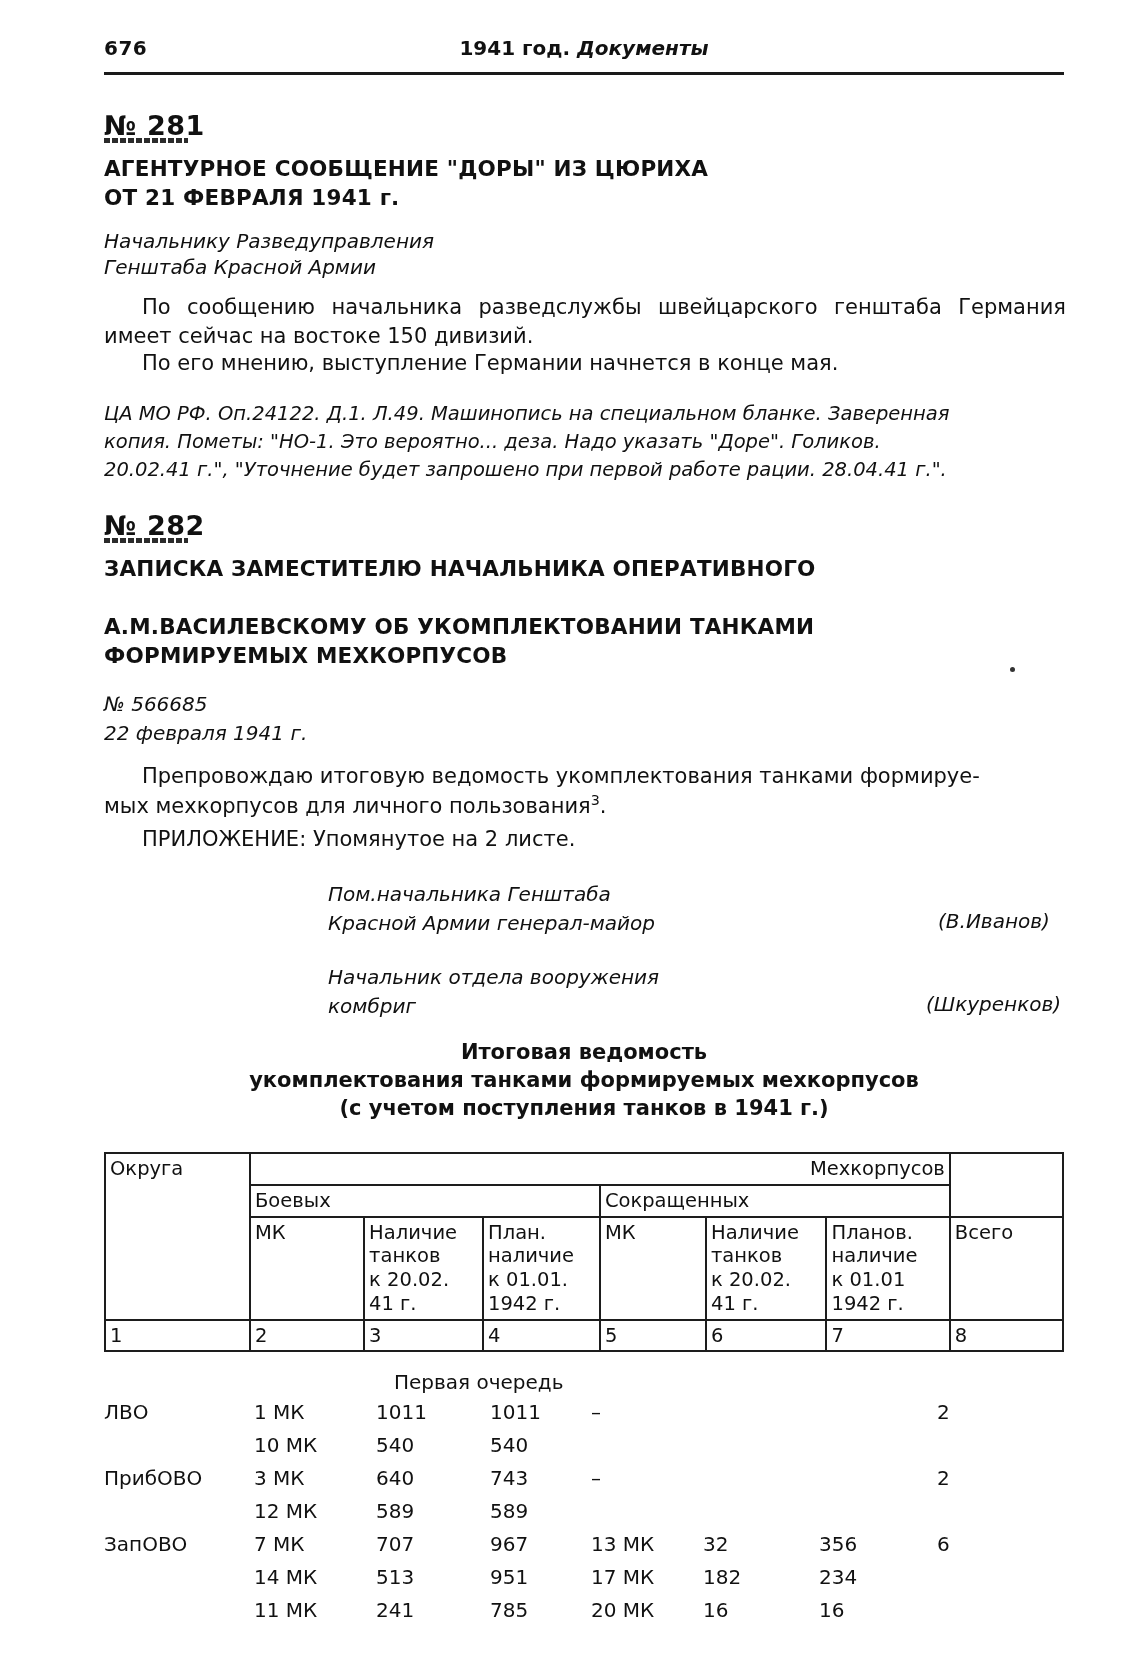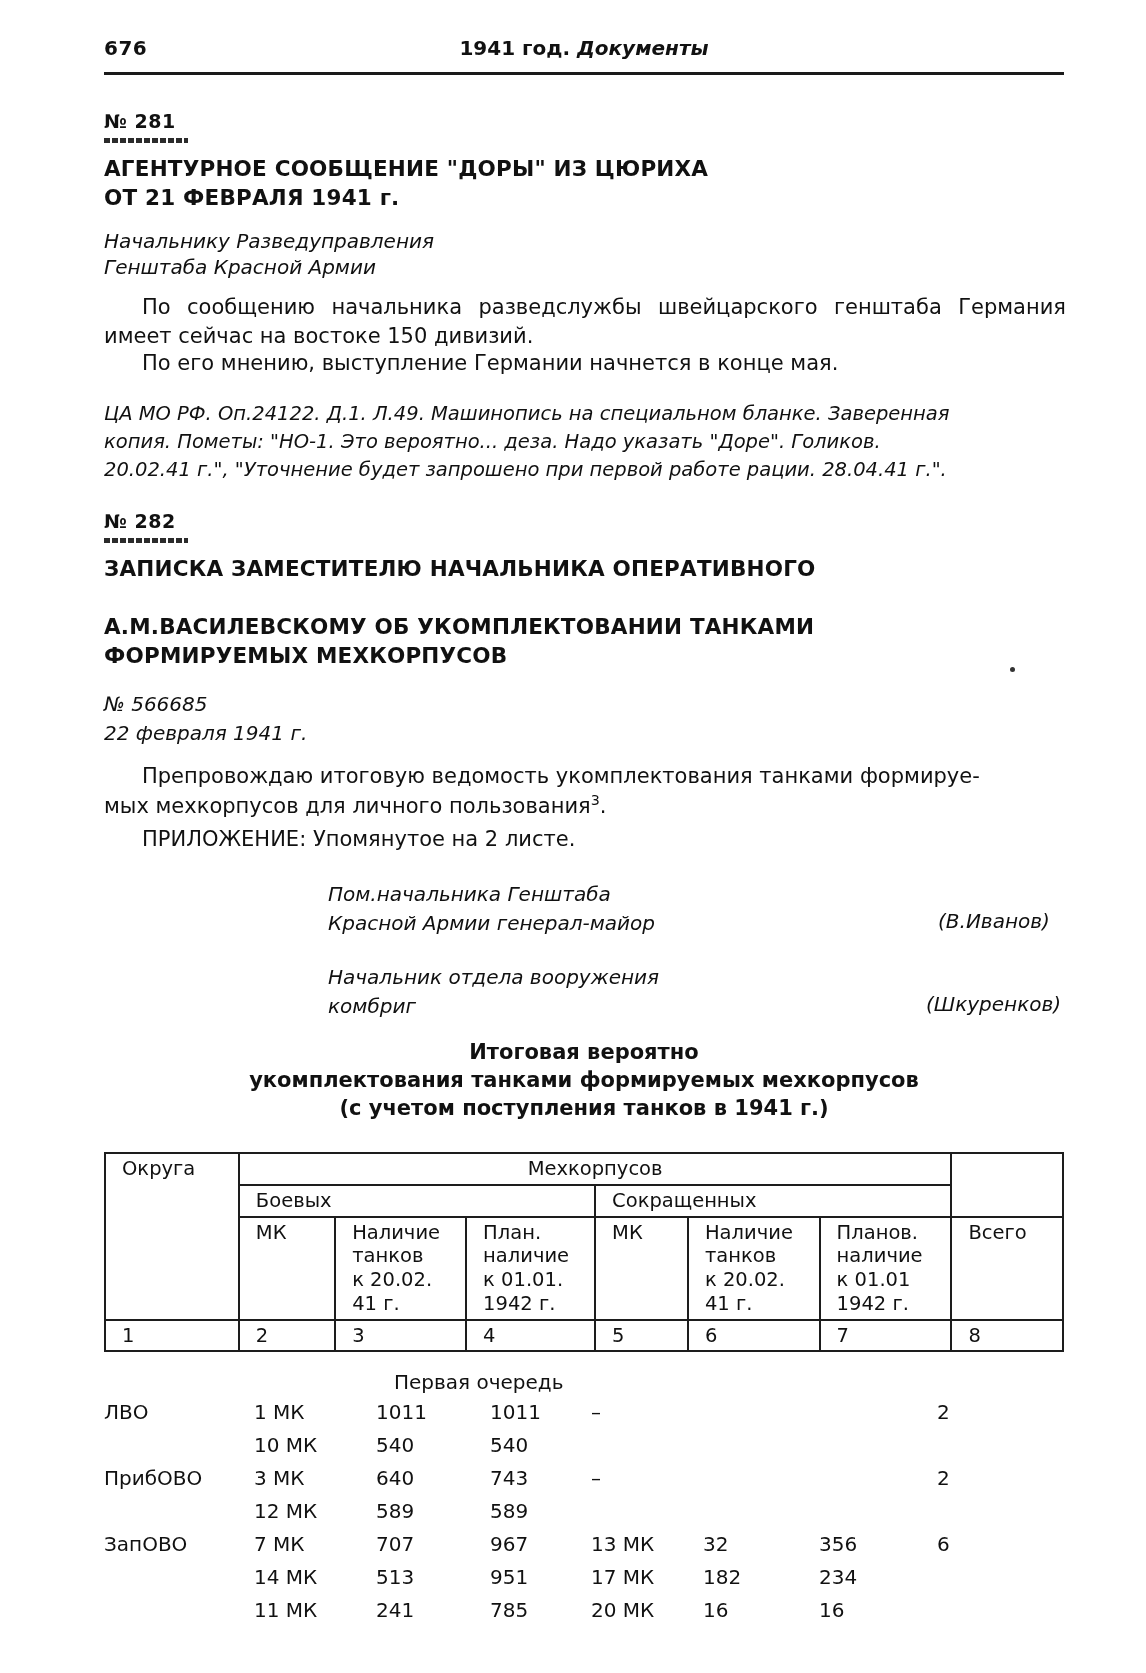--- a/index.html
+++ b/index.html
@@ -55,21 +55,21 @@
     position: absolute;
     left: 96px;
     top: 72px;
     width: 960px;
     height: 3px;
     background: #1a1a1a;
   }
   
   .doc-num {
     position: absolute;
-    font-size: 19px;
+    font-size: 27px;
     font-weight: 700;
     letter-spacing: 0.5px;
   }
   .doc-num-underline {
     position: absolute;
     height: 5px;
     background: #2b2b2b;
     
     -webkit-mask-image: repeating-linear-gradient(90deg, #000 0 6px, transparent 6px 8px);
     mask-image: repeating-linear-gradient(90deg, #000 0 6px, transparent 6px 8px);
@@ -139,26 +139,26 @@
   .hdr-table {
     position: absolute;
     left: 96px;
     top: 1152px;
     width: 960px;
     border-collapse: collapse;
     font-size: 19.5px;
   }
   .hdr-table td {
     border: 2px solid #1d1d1d;
-    padding: 3px 16px;
+    padding: 3px 4px;
     vertical-align: top;
     line-height: 1.22;
     font-weight: 400;
   }
-  .hdr-table td.center { text-align: center; }
+  .hdr-table td.center { text-align: right; }
   .col1 { width: 150px; }
   .col2 { width: 122px; }
   .col3 { width: 114px; }
   .col4 { width: 112px; }
   .col5 { width: 112px; }
   .col6 { width: 116px; }
   .col7 { width: 120px; }
   .col8 { width: 114px; }
   .numrow td { height: 22px; }
   
@@ -242,21 +242,21 @@
   <div class="para" style="left:96px; top:825px; width:962px; text-indent:38px; text-align:left;">ПРИЛОЖЕНИЕ: Упомянутое на 2 листе.</div>
 
   <div class="sign-block" style="left:320px; top:880px; width:560px;">Пом.начальника Генштаба</div>
   <div class="sign-block" style="left:320px; top:909px; width:560px;">Красной Армии генерал-майор</div>
   <div class="sign-name" style="left:930px; top:909px;">(В.Иванов)</div>
 
   <div class="sign-block" style="left:320px; top:963px; width:560px;">Начальник отдела вооружения</div>
   <div class="sign-block" style="left:320px; top:992px; width:560px;">комбриг</div>
   <div class="sign-name" style="left:918px; top:992px;">(Шкуренков)</div>
 
-  <div class="tbl-caption" style="top:1038px;">Итоговая вероятно</div>
+  <div class="tbl-caption" style="top:1038px;">Итоговая ведомость</div>
   <div class="tbl-caption" style="top:1066px;">укомплектования танками формируемых мехкорпусов</div>
   <div class="tbl-caption" style="top:1094px;">(с учетом поступления танков в 1941 г.)</div>
 
   <table class="hdr-table">
     <tbody>
       <tr>
         <td class="col1" rowspan="3">Округа</td>
         <td class="center" colspan="6">Мехкорпусов</td>
         <td class="col8" rowspan="2"></td>
       </tr>

